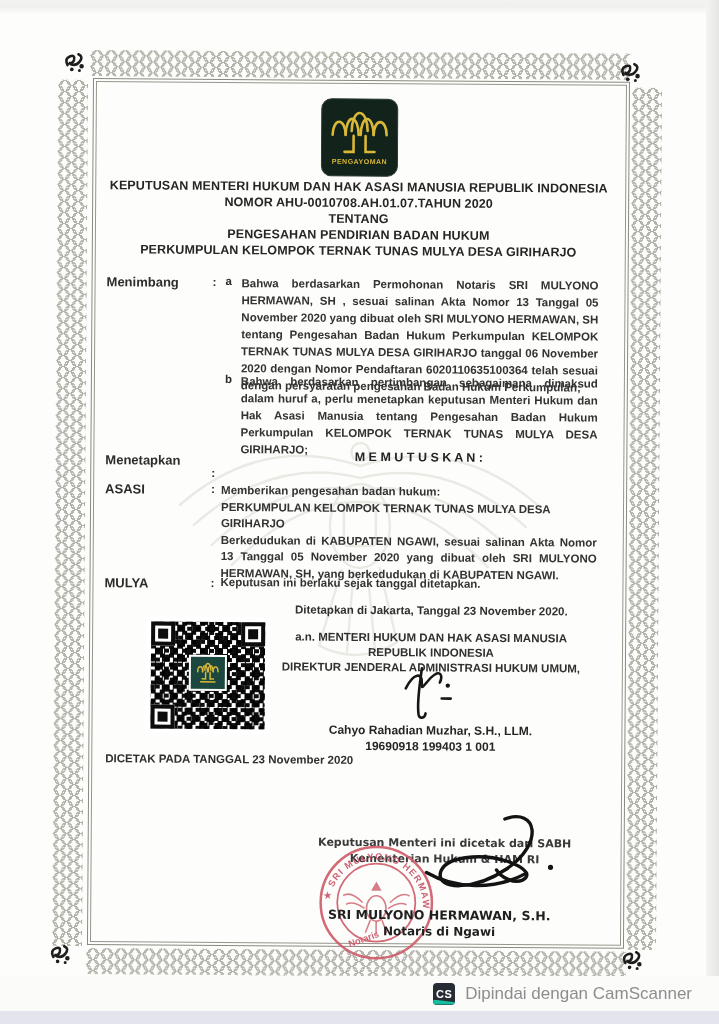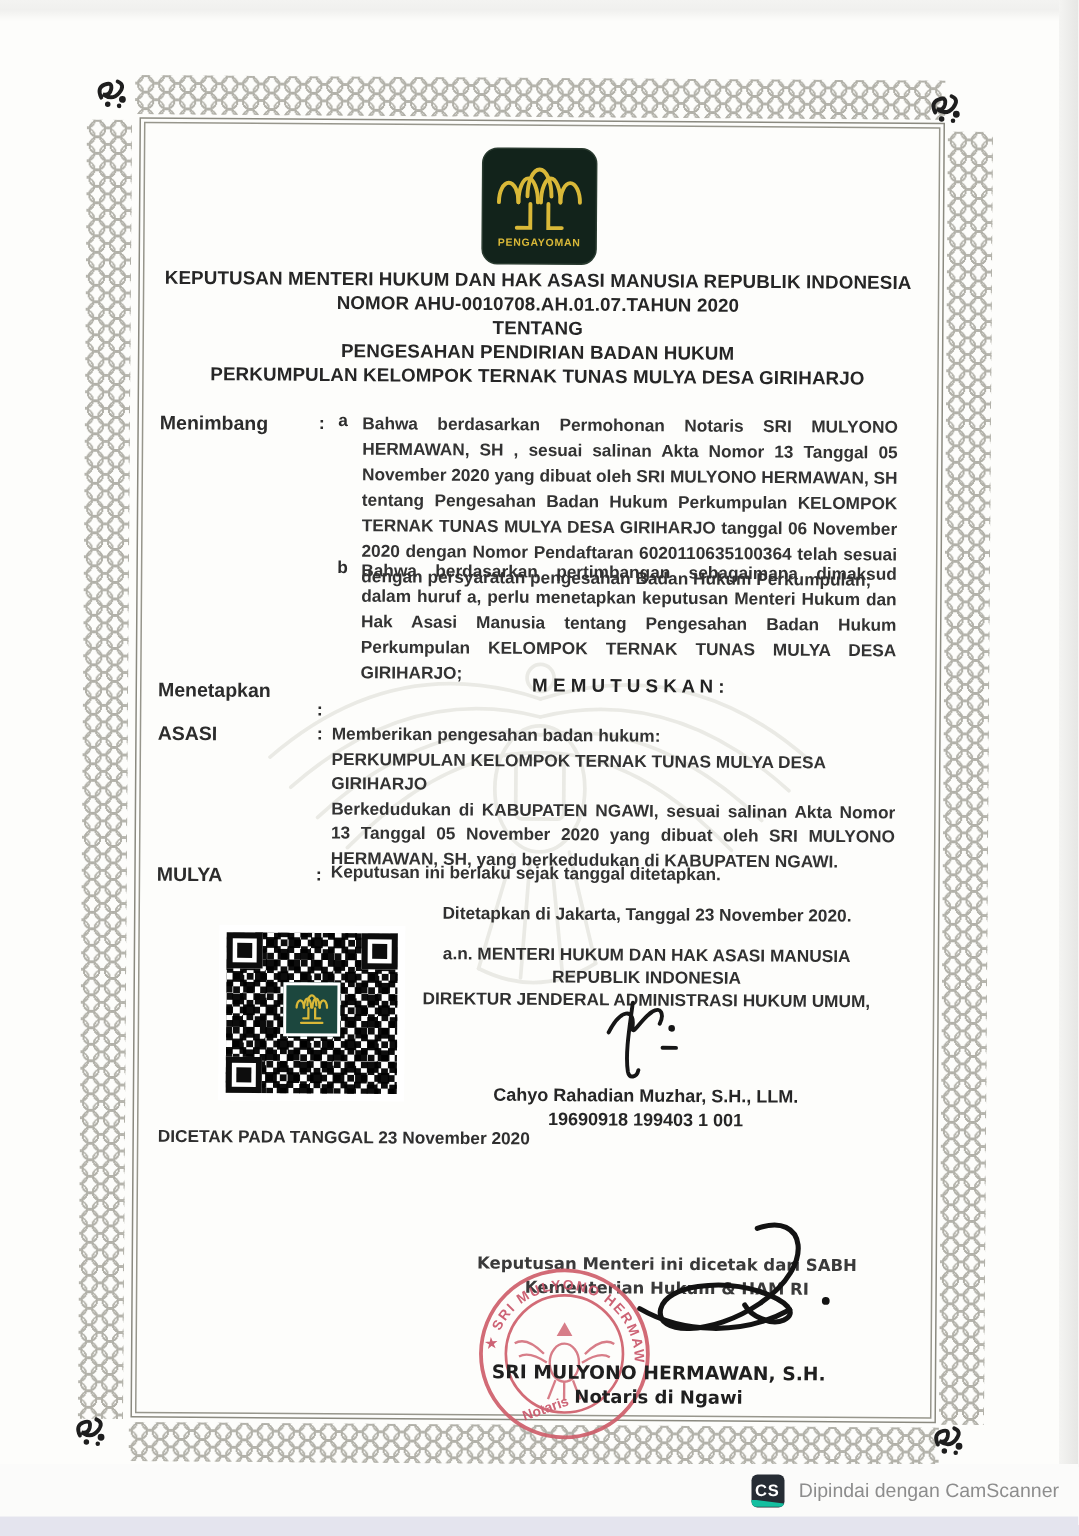--- a/index.html
+++ b/index.html
@@ -89,28 +89,28 @@
     font-family:"DejaVu Sans", sans-serif; font-size:11px; font-weight:700; line-height:16px; color:#3a3a3a; }
   .stamp { position:absolute; left:320px; top:840px; opacity:.92; }
   .sig-b { position:absolute; left:398px; top:804px; }
   .notary-name  { position:absolute; left:300px; width:290px; top:905px; text-align:center;
     font-family:"DejaVu Sans", sans-serif; font-size:12.5px; font-weight:700; color:#1f1f1f; }
   .notary-title { position:absolute; left:300px; width:290px; top:922px; text-align:center;
     font-family:"DejaVu Sans", sans-serif; font-size:12px; font-weight:700; color:#1f1f1f; }
 
   
   .cs-bar { position:absolute; left:0; top:976px; width:719px; height:35px; background:#fbfbfa;
-    display:flex; align-items:center; justify-content:flex-end; padding-right:13px; gap:10px; }
+    display:flex; align-items:center; justify-content:flex-end; padding-right:27px; gap:10px; }
   .cs-logo { position:relative; width:22px; height:22px; background:#262c34; border-radius:4px;
     display:flex; align-items:center; justify-content:center;
     color:#fff; font-size:11px; font-weight:700; letter-spacing:.5px; }
   .cs-logo::after { content:''; position:absolute; left:0; right:0; bottom:0; height:5px;
     background:#14bfa0; border-radius:0 0 4px 4px;
     clip-path:polygon(0 0, 100% 55%, 100% 100%, 0 100%); }
-  .cs-text { font-size:13px; color:#8d8d8d; }
+  .cs-text { font-size:17px; color:#8d8d8d; }
 
   .bottom-strip { position:absolute; left:0; bottom:0; width:719px; height:13px; background:#e4e4ee; }
 
   svg text { font-family:"Liberation Sans", sans-serif; }
 </style>
 </head>
 <body>
 
 <div class="top-crease"></div>
 <div class="right-edge"></div>

